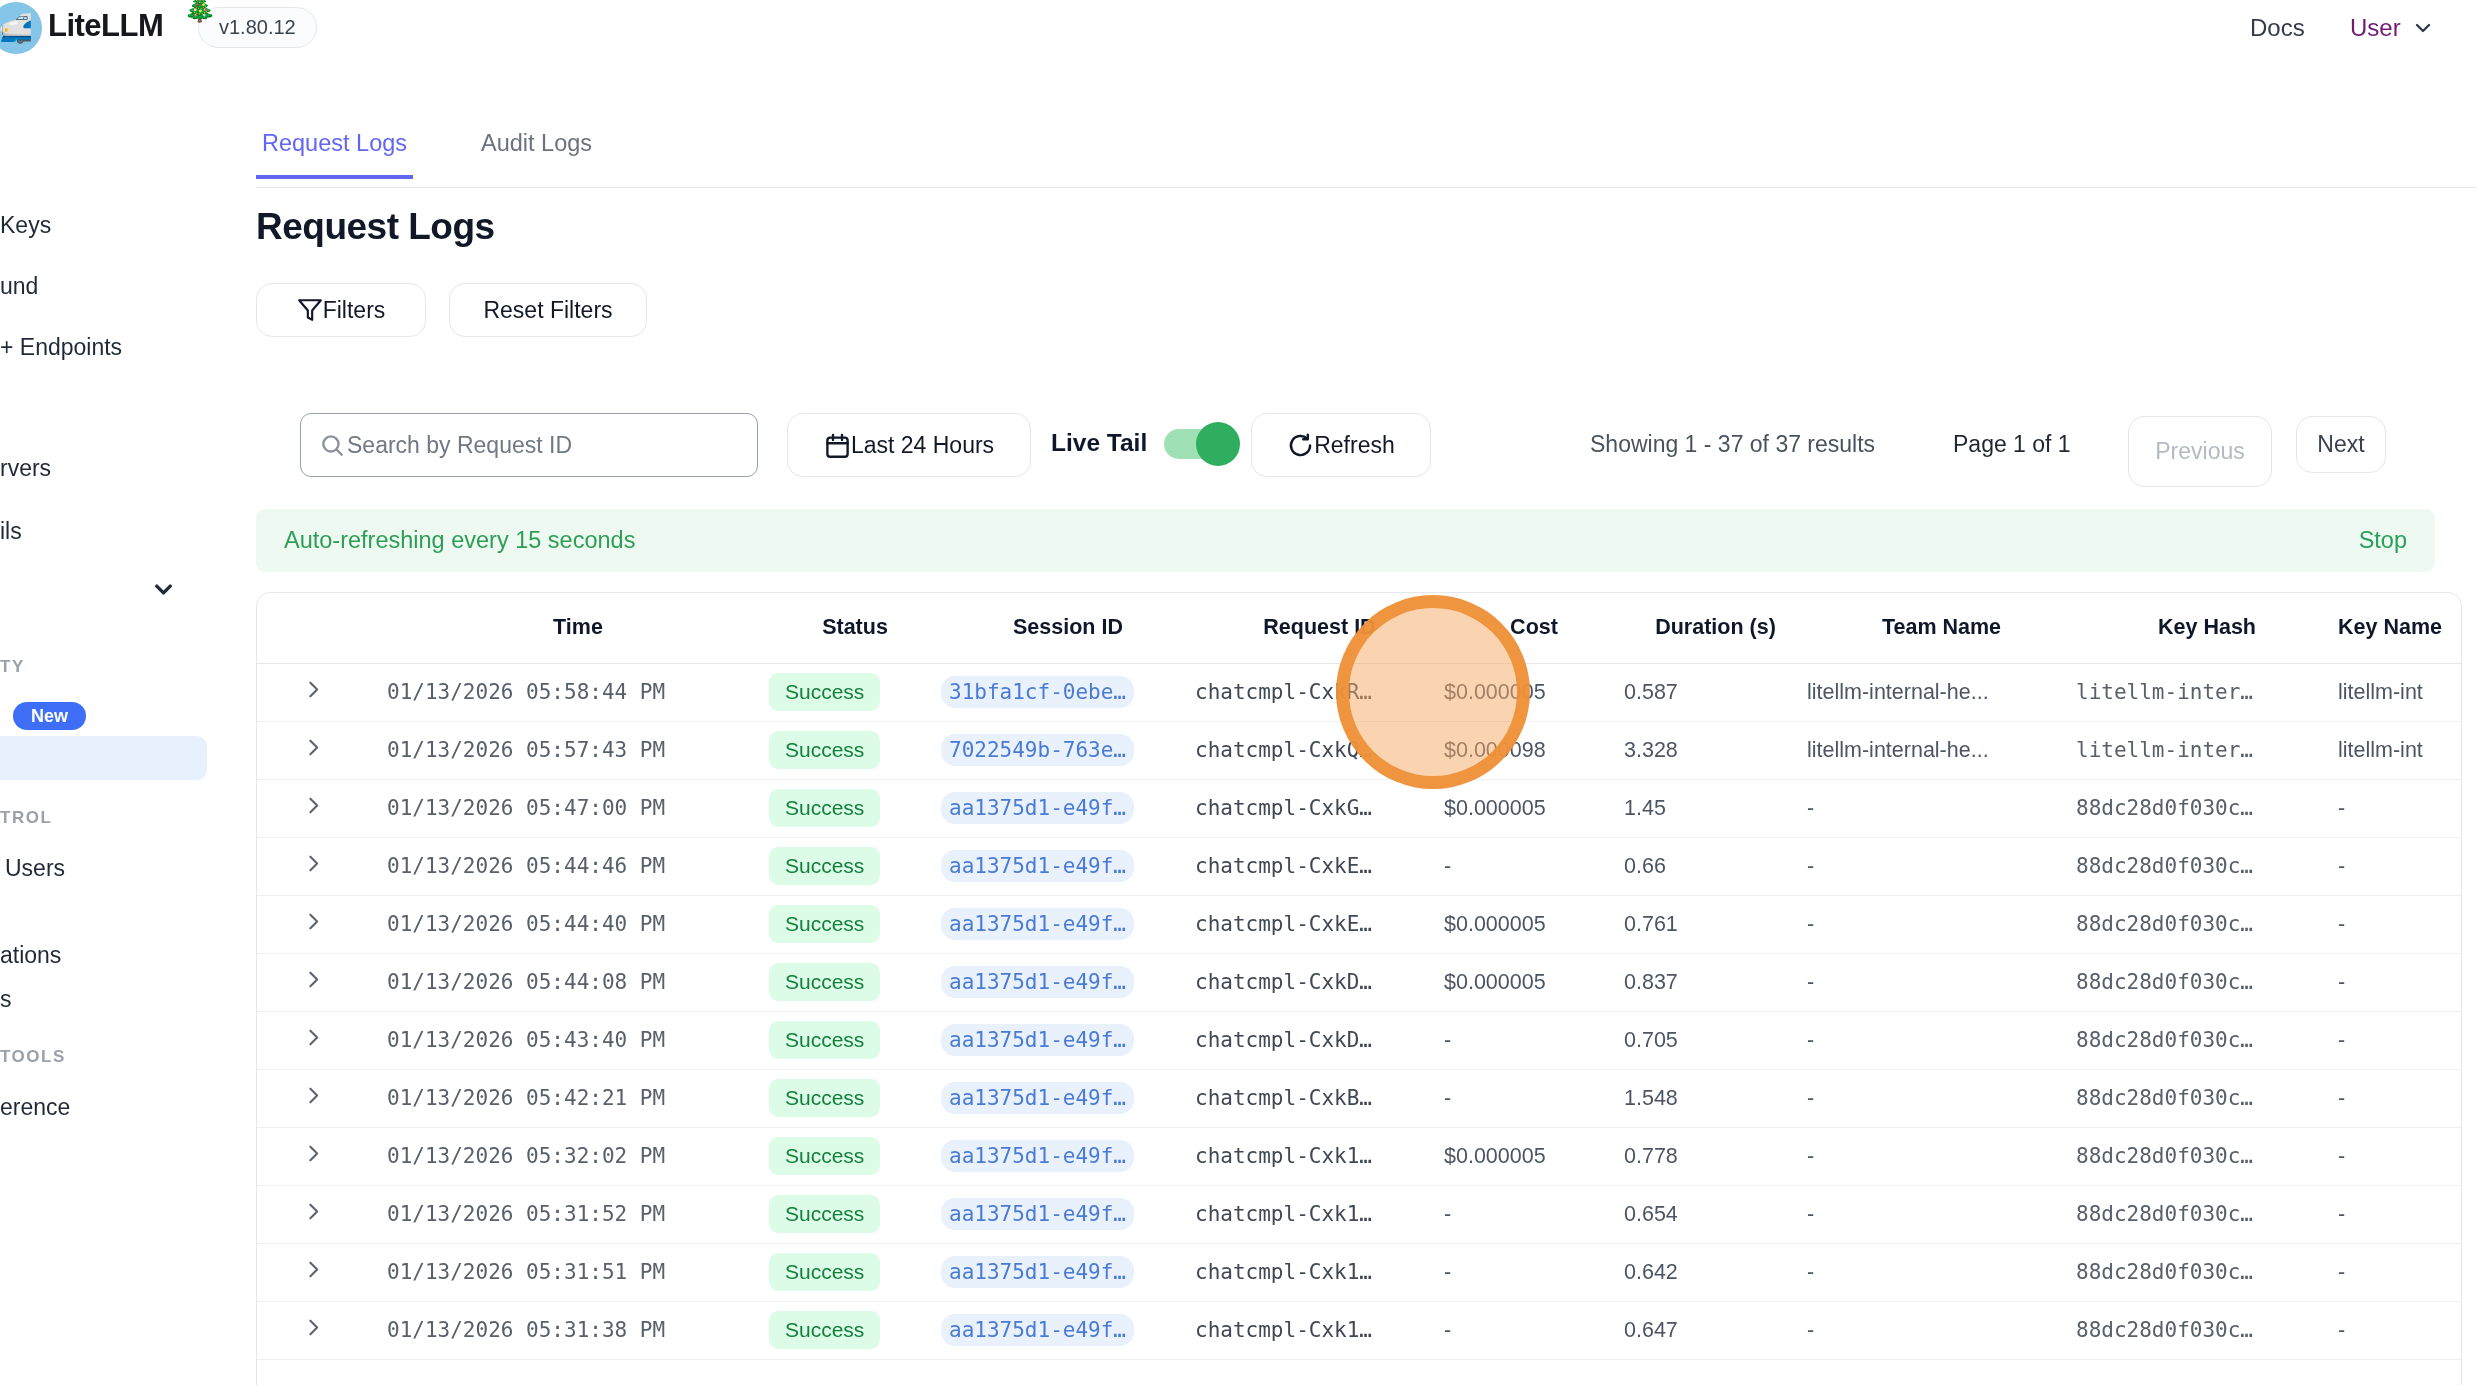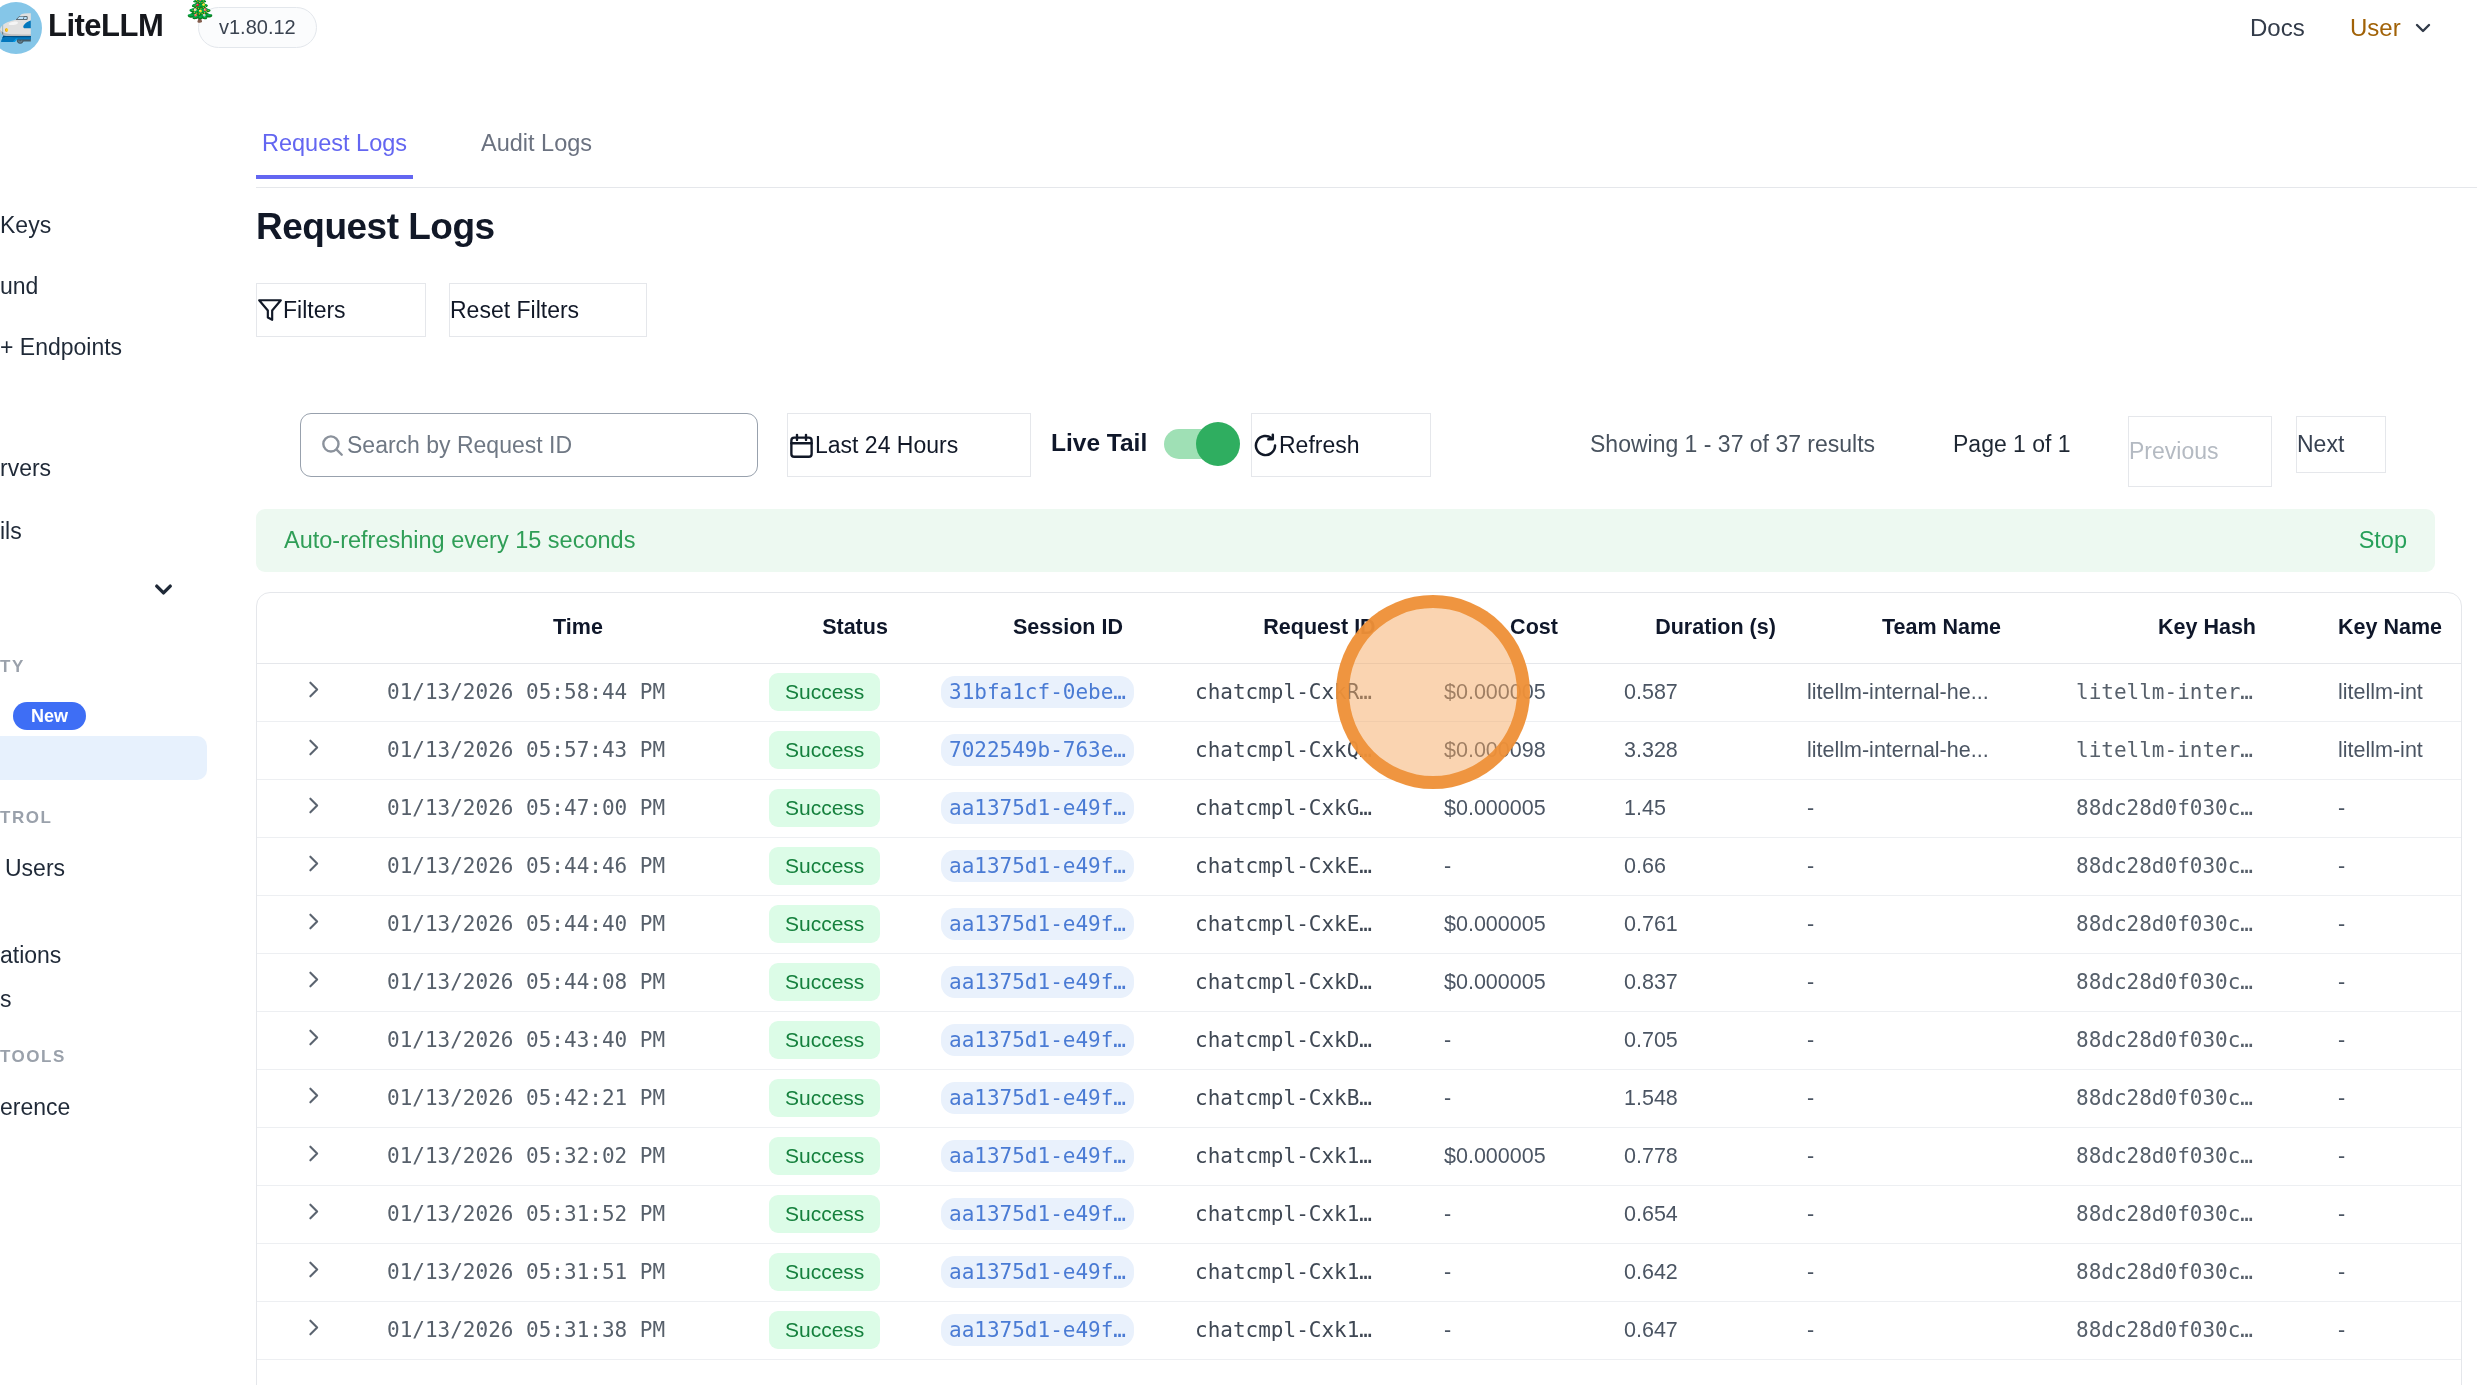--- a/index.html
+++ b/index.html
@@ -10,43 +10,43 @@
   .topbar { position:absolute; left:0; top:0; width:2477px; height:58px; background:#fff; z-index:20; }
   .topbar-divider { position:absolute; left:0; top:57px; width:312px; height:1px; background:#e9ecef; }
   .logo-circle { position:absolute; left:-10px; top:2px; width:52px; height:52px; border-radius:50%;
     background:#85c6e8; display:flex; align-items:center; justify-content:center; font-size:28px; }
   .brand { position:absolute; left:48px; top:8px; font-size:31px; font-weight:800; color:#16181d; letter-spacing:-0.5px; }
   .tree { position:absolute; left:183px; top:-8px; font-size:27px; z-index:22; }
   .version-pill { position:absolute; left:198px; top:7px; height:41px; padding:0 20px; background:#fbfcfd;
     border:1.5px solid #e3e7ec; border-radius:21px; display:flex; align-items:center; font-size:20px; color:#3a4350; z-index:21; }
   .docs-link { position:absolute; left:2250px; top:14px; font-size:24px; color:#323b49; cursor:pointer; }
   .user-menu { position:absolute; left:2350px; top:14px; display:flex; align-items:center; gap:10px;
-    font-size:24px; color:#a16207; cursor:pointer; }
+    font-size:24px; color:#701a75; cursor:pointer; }
 
   
   .sidebar { position:absolute; left:0; top:58px; width:210px; height:1327px; background:#fff; z-index:10; }
   .side-item { position:absolute; font-size:23px; color:#1f2937; white-space:nowrap; cursor:pointer; }
   .side-section { position:absolute; font-size:17px; font-weight:600; color:#9aa1ab; letter-spacing:1.5px; white-space:nowrap; }
   .side-selected { position:absolute; left:0; top:678px; width:207px; height:44px; background:#e7f1fd; border-radius:0 10px 10px 0; cursor:pointer; }
   .new-badge { position:absolute; left:13px; top:644px; width:73px; height:28px; background:#3e6ef5; color:#fff;
     border-radius:15px; font-size:18px; font-weight:700; display:flex; align-items:center; justify-content:center; }
   .side-chevron { position:absolute; left:150px; top:518px; cursor:pointer; }
 
   
   .main { position:absolute; left:256px; top:58px; width:2221px; height:1327px; }
 
   .tabs { position:absolute; left:0; top:72px; display:flex; gap:62px; }
   .tab { font-size:23.5px; padding:0 6px 22px 6px; color:#6b7280; font-weight:500; cursor:pointer; }
   .tab.active { color:#6366f1; box-shadow:inset 0 -4px 0 0 #6366f1; }
   .tabs-divider { position:absolute; left:0; top:129px; width:2221px; height:1px; background:#e5e7eb; }
 
   .page-title { position:absolute; left:0; top:148px; font-size:37px; font-weight:700; color:#111827; letter-spacing:-0.5px; }
 
-  .btn { display:flex; align-items:center; justify-content:flex-start; background:#fff;
-    border:1.5px solid #e5e7eb; border-radius:0; font-size:23px; color:#111827; cursor:pointer; }
+  .btn { display:flex; align-items:center; justify-content:center; background:#fff;
+    border:1.5px solid #e5e7eb; border-radius:16px; font-size:23px; color:#111827; cursor:pointer; }
   .filters-row { position:absolute; left:0; top:225px; display:flex; gap:23px; }
   .btn-filters { width:170px; height:54px; }
   .btn-reset { width:198px; height:54px; }
 
   
   .toolbar { position:absolute; left:0; top:355px; width:2221px; height:64px; }
   .search-box { position:absolute; left:44px; top:0; width:458px; height:64px; border:1.5px solid #98a1ad;
     border-radius:11px; display:flex; align-items:center; padding:0 18px; gap:2px; background:#fff; }
   .search-box input { border:none; outline:none; font-size:23px; color:#374151; width:100%;
     font-family:"Liberation Sans","DejaVu Sans",sans-serif; background:transparent; }

